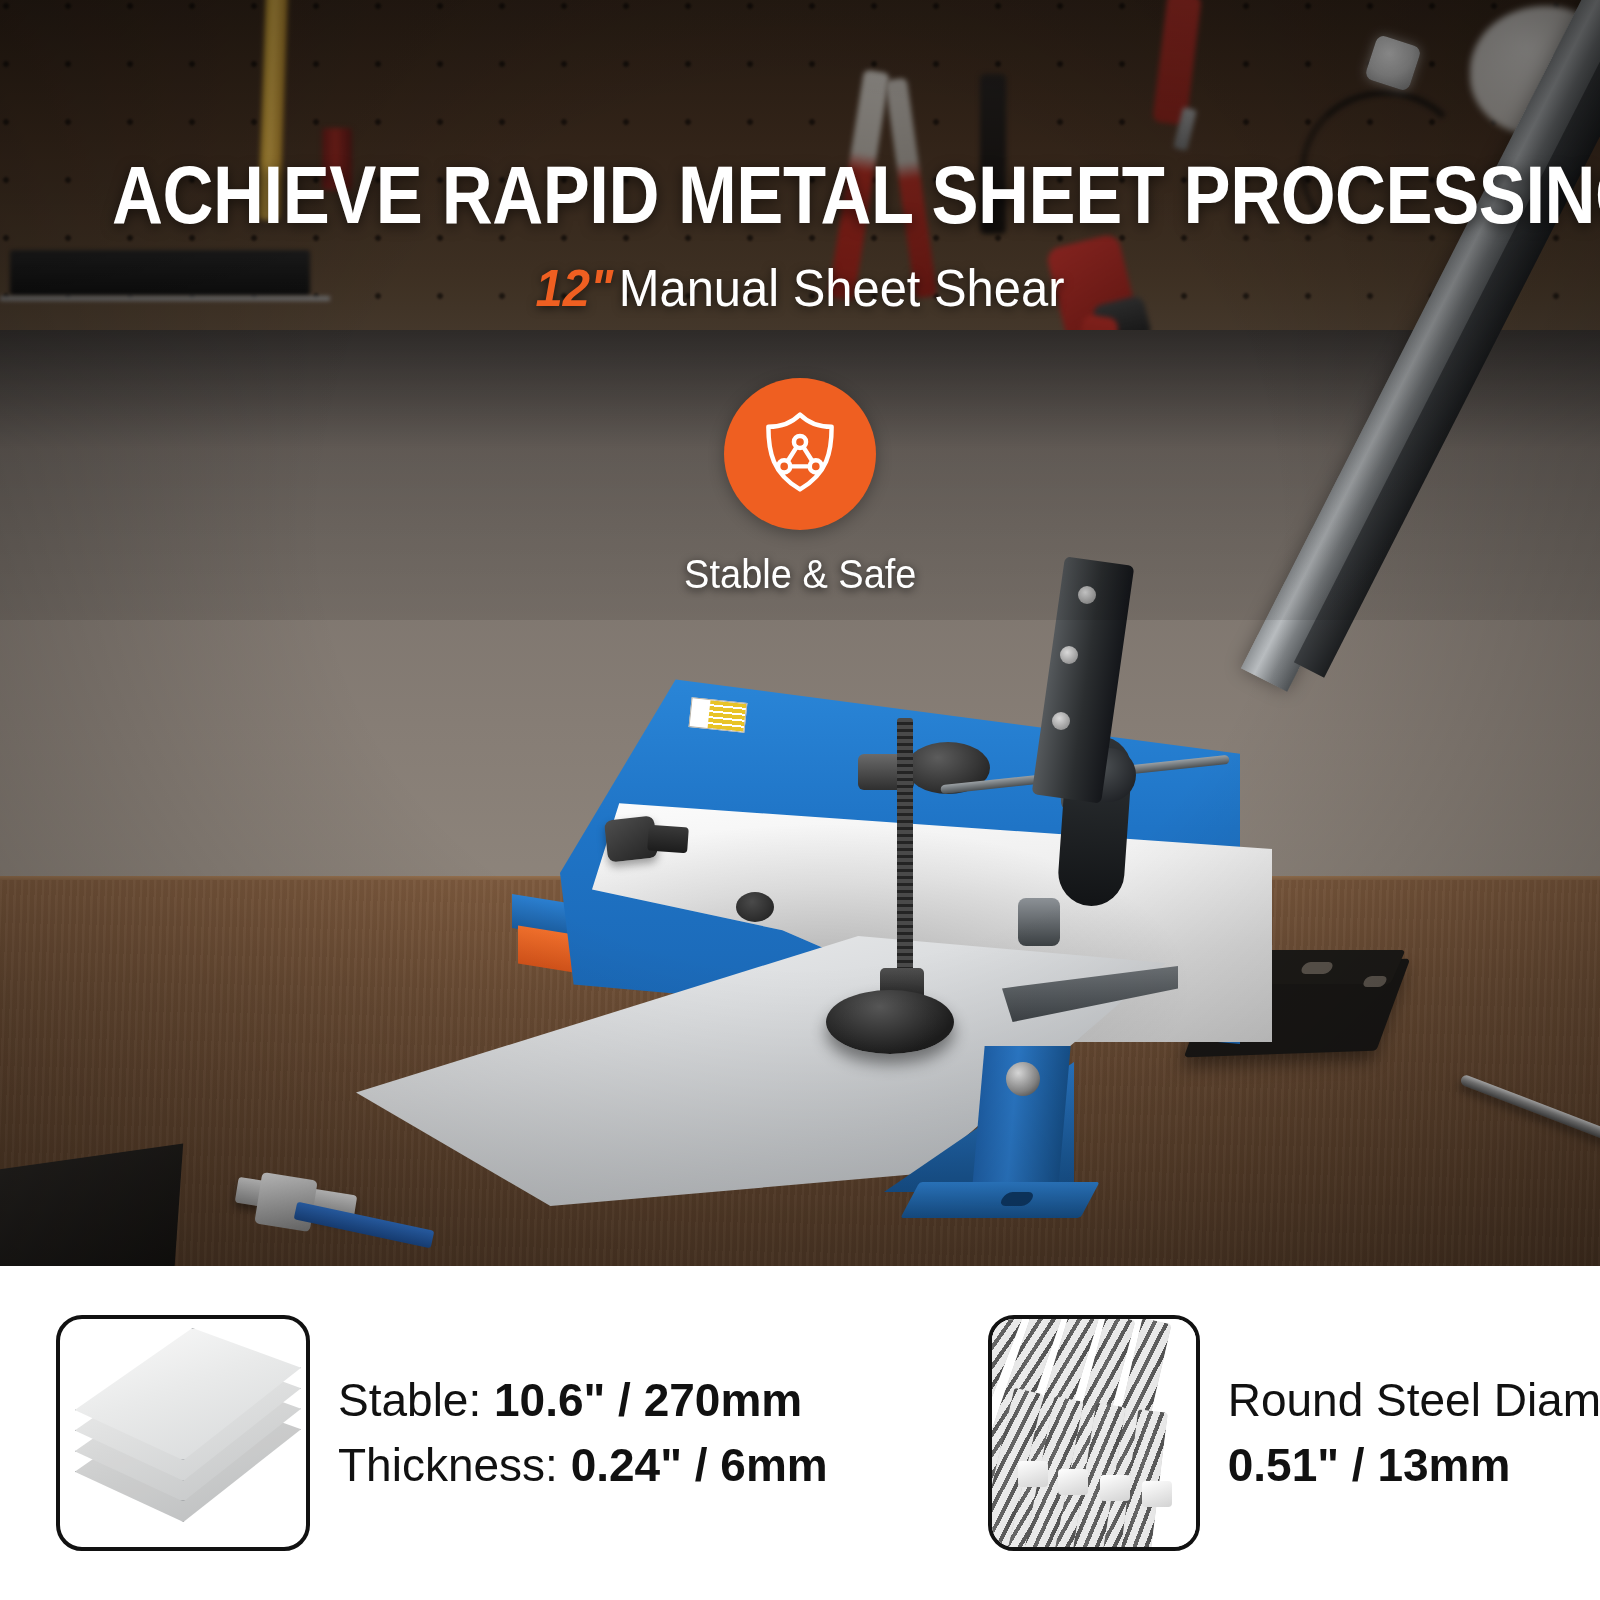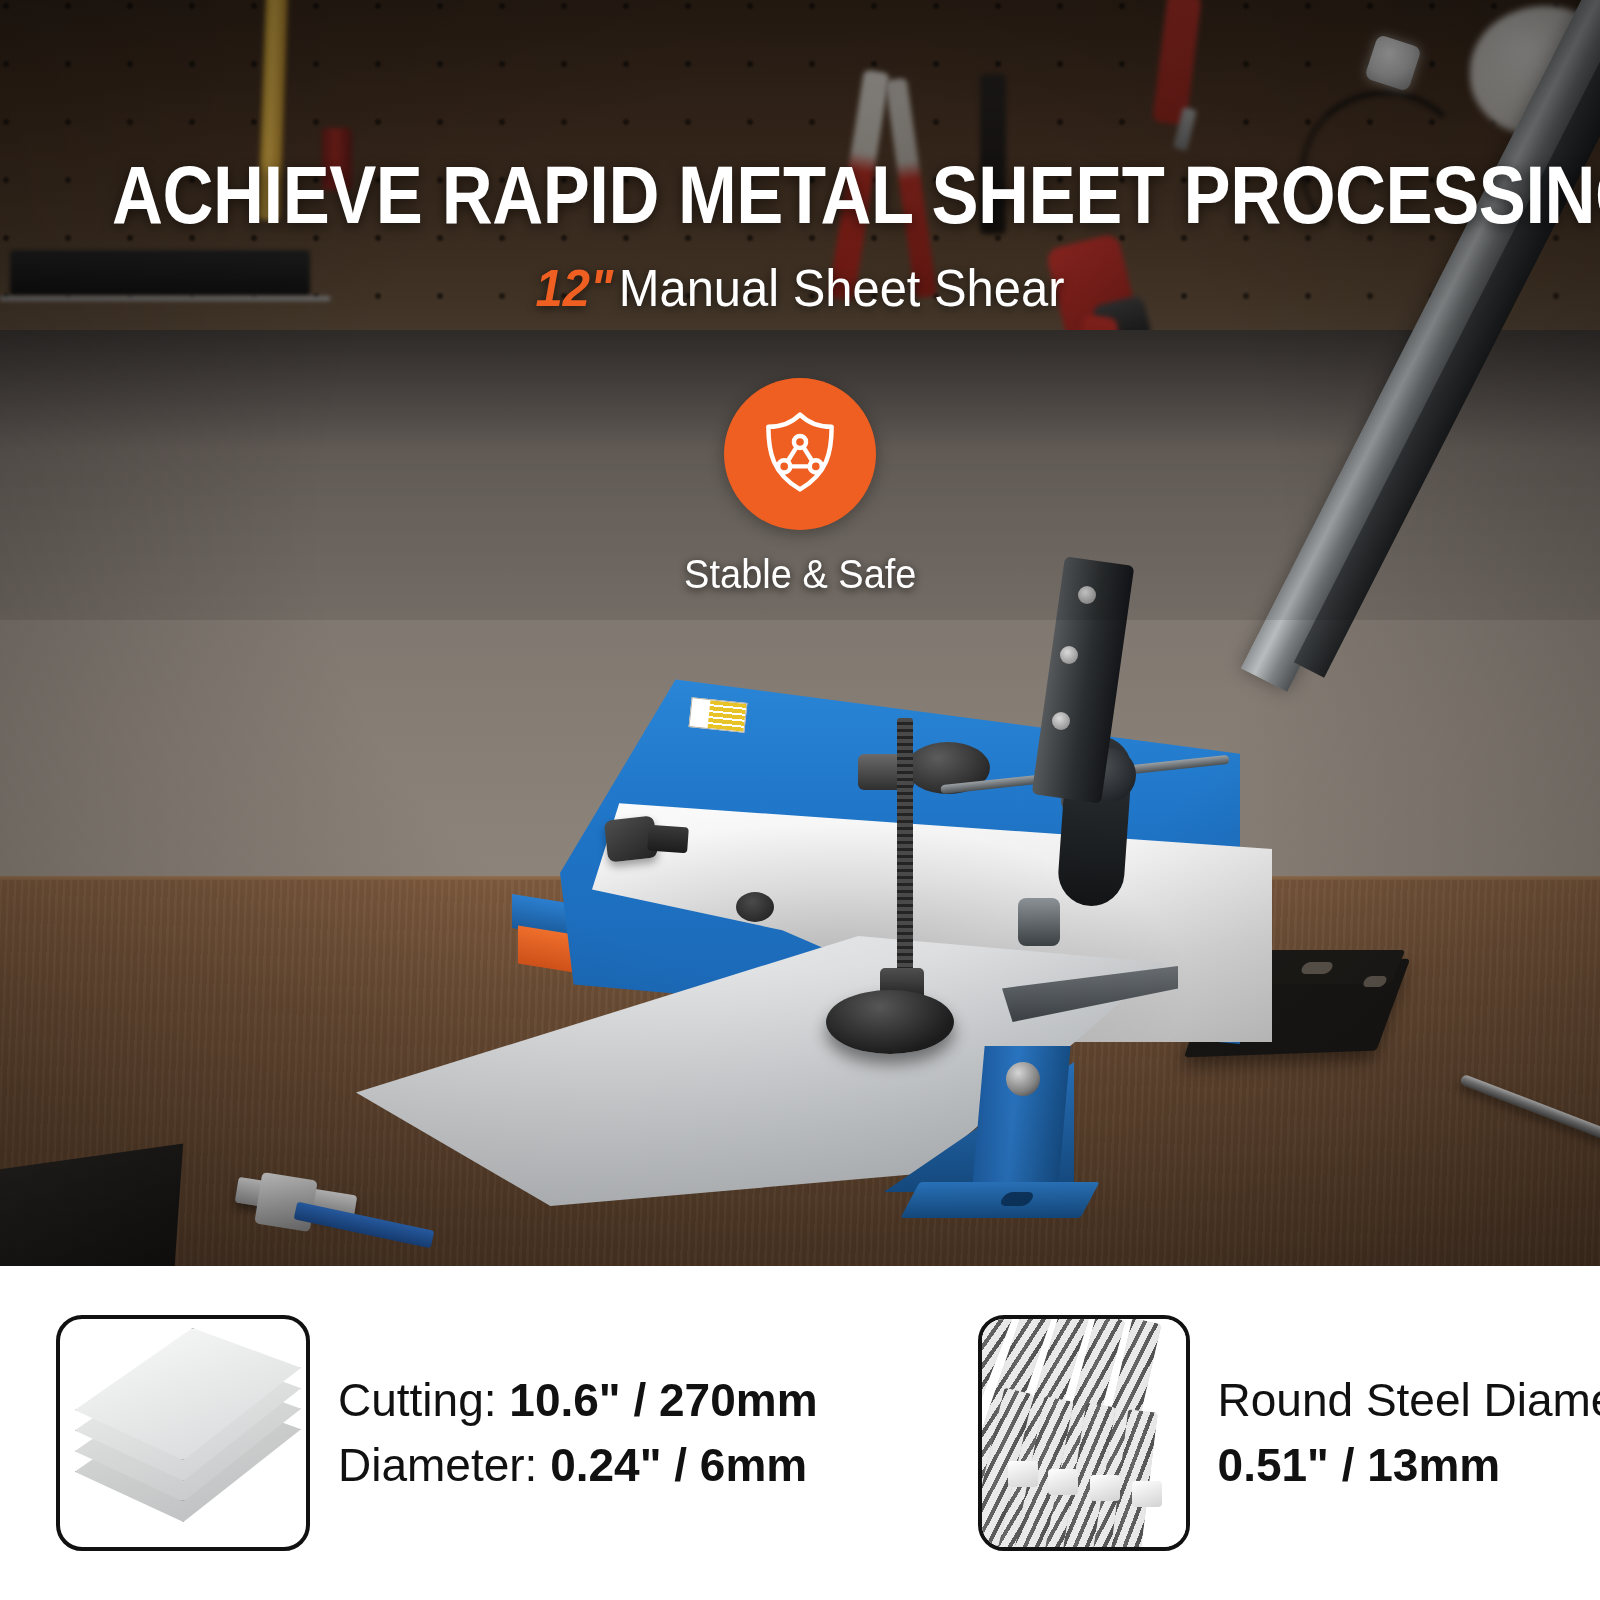--- a/index.html
+++ b/index.html
@@ -561,25 +561,25 @@
       <div class="thumb">
         <div class="sheet-stack">
           <div class="sh sh4"></div>
           <div class="sh sh3"></div>
           <div class="sh sh2"></div>
           <div class="sh sh1"></div>
         </div>
       </div>
       <div class="spec-text">
         <div class="spec-line">
-          <span>Cutting:</span>
+          <span>Stable:</span>
           <b>10.6" / 270mm</b>
         </div>
         <div class="spec-line">
-          <span>Diameter:</span>
+          <span>Thickness:</span>
           <b>0.24" / 6mm</b>
         </div>
       </div>
     </div>
 
     <div class="spec-group right">
       <div class="thumb rebar">
         <div class="rebar-art">
           <div class="bar" style="left:6px;  top:-18px; transform:rotate(21deg);"></div>
           <div class="bar" style="left:42px; top:-10px; transform:rotate(19deg);"></div>

